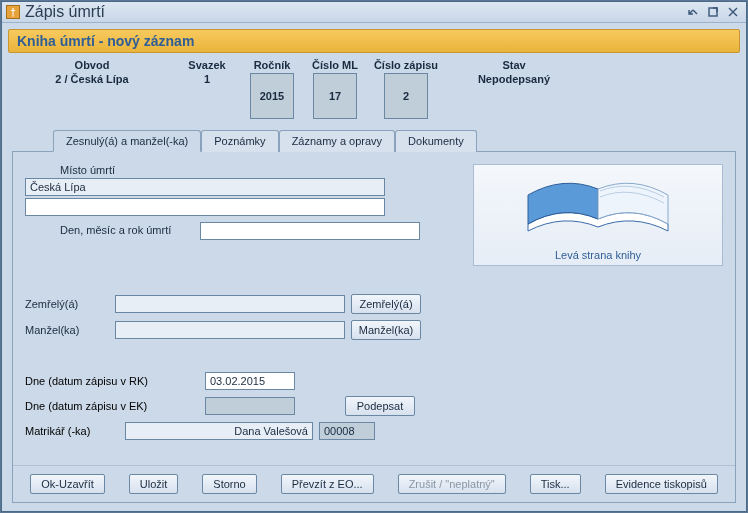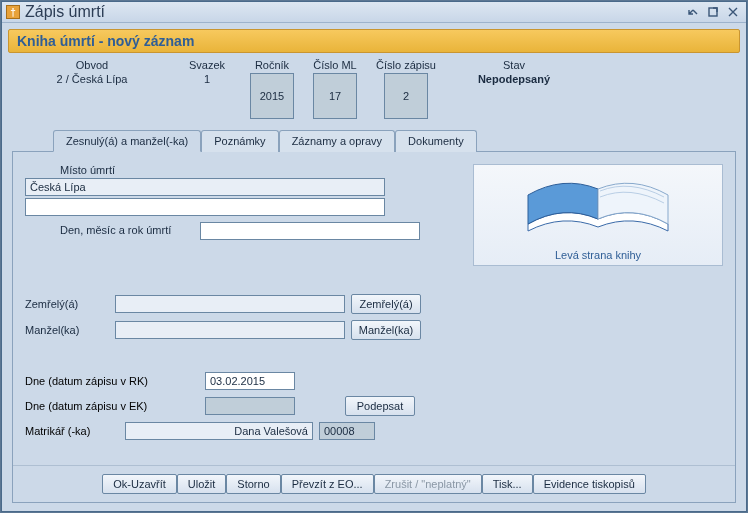--- a/index.html
+++ b/index.html
@@ -55,21 +55,21 @@
     color: #2f5e96;
     font-size: 14px;
     font-weight: bold;
   }
 
   .header-row {
     display: flex;
     padding: 2px 10px 0 10px;
     color: #1a2b40;
   }
-  .header-row > div { text-align: center; }
+  .header-row > div { text-align: center; font-weight: bold; }
   .hcol-obvod { width: 160px; }
   .hcol-svazek { width: 70px; }
   .hcol-rocnik { width: 60px; }
   .hcol-cisloml { width: 66px; }
   .hcol-cislozap { width: 76px; }
   .hcol-stav { width: 140px; }
   .header-row.values { padding-top: 2px; padding-bottom: 6px; }
   .numbox {
     display: inline-block;
     min-width: 44px;
@@ -161,21 +161,21 @@
     display: inline-flex; align-items: center; justify-content: center;
   }
   .btn.disabled { color: #8a97a5; cursor: default; }
 
   .bottom-bar {
     position: absolute;
     left: 0; right: 0; bottom: 0;
     padding: 8px 0;
     display: flex;
     justify-content: center;
-    gap: 0;
+    gap: 24px;
     border-top: 1px solid #aebfd2;
     background: #ccd9e8;
   }
 </style>
 </head>
 <body>
 
 <div class="window">
 
   <div class="titlebar">

